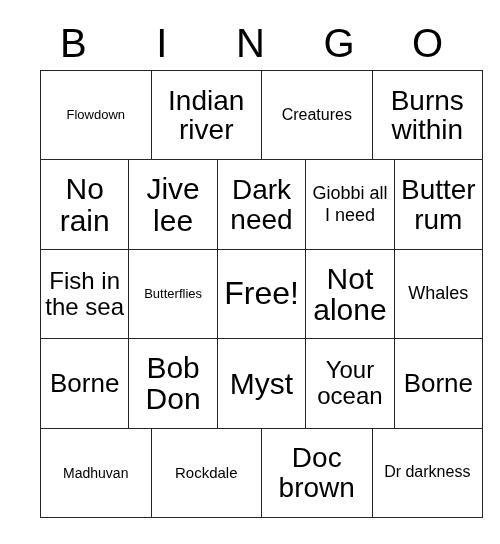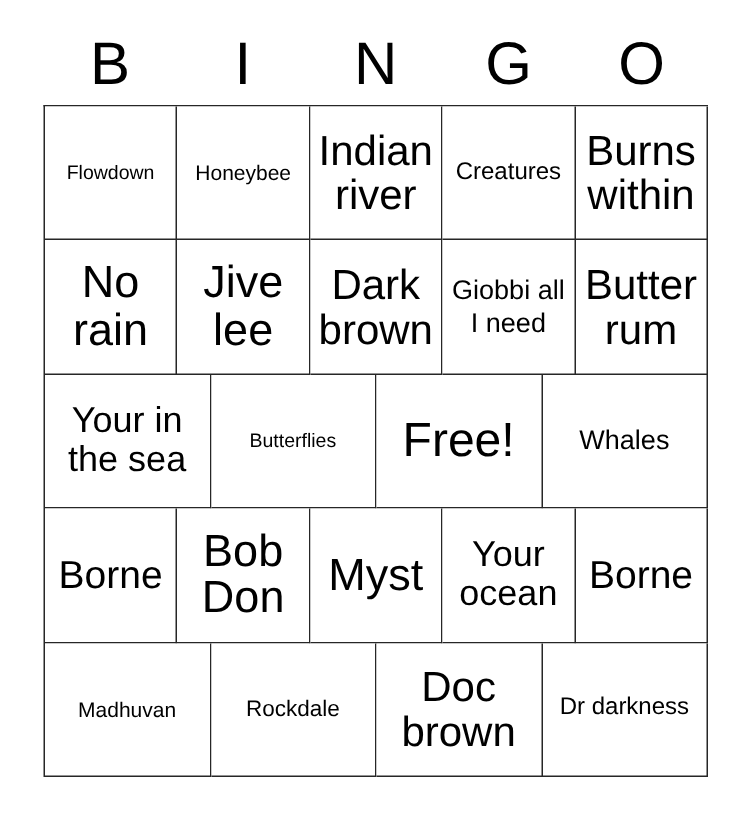--- a/index.html
+++ b/index.html
@@ -41,21 +41,21 @@
     font-size: 40px;
     line-height: 1;
     font-weight: 400;
     color: #000000;
     letter-spacing: 0;
   }
 
   
   #bingo-grid {
     position: absolute;
-    left: 29px;
+    left: 40px;
     top: 70px;
     width: 443px;
     height: 448px;
     box-sizing: border-box;
     border-top: 1px solid #262626;
     border-left: 1px solid #262626;
     display: flex;
     flex-direction: column;
   }
   .bingo-row {
@@ -123,60 +123,60 @@
     </div>
   </div>
 
   <div id="bingo-grid" style="border-color: rgb(38, 38, 38);">
 
     <div class="bingo-row">
       <div class="bingo-cell" style="border-color: rgb(38, 38, 38);">
         <span class="cell-text fs-xs">Flowdown</span>
       </div>
       <div class="bingo-cell" style="border-color: rgb(38, 38, 38);">
-        <span class="cell-text fs-sm">Honeybee</span>
-      </div>
-      <div class="bingo-cell" style="border-color: rgb(38, 38, 38);">
         <span class="cell-text fs-3xl">Indian river</span>
       </div>
       <div class="bingo-cell" style="border-color: rgb(38, 38, 38);">
         <span class="cell-text fs-md">Creatures</span>
       </div>
       <div class="bingo-cell" style="border-color: rgb(38, 38, 38);">
         <span class="cell-text fs-3xl">Burns within</span>
       </div>
     </div>
 
     <div class="bingo-row">
       <div class="bingo-cell" style="border-color: rgb(38, 38, 38);">
         <span class="cell-text fs-4xl">No rain</span>
       </div>
       <div class="bingo-cell" style="border-color: rgb(38, 38, 38);">
         <span class="cell-text fs-4xl">Jive lee</span>
       </div>
       <div class="bingo-cell" style="border-color: rgb(38, 38, 38);">
-        <span class="cell-text fs-3xl">Dark brown</span>
+        <span class="cell-text fs-3xl">Dark need</span>
       </div>
       <div class="bingo-cell" style="border-color: rgb(38, 38, 38);">
         <span class="cell-text fs-mdp">Giobbi all I need</span>
       </div>
       <div class="bingo-cell" style="border-color: rgb(38, 38, 38); justify-content: flex-end;">
         <span class="cell-text fs-3xl">Butter rum</span>
       </div>
     </div>
 
     <div class="bingo-row">
       <div class="bingo-cell" style="border-color: rgb(38, 38, 38);">
-        <span class="cell-text fs-xl">Your in the sea</span>
+        <span class="cell-text fs-xl">Fish in the sea</span>
       </div>
       <div class="bingo-cell" style="border-color: rgb(38, 38, 38);">
         <span class="cell-text fs-xs">Butterflies</span>
       </div>
       <div class="bingo-cell" style="border-color: rgb(38, 38, 38);">
         <span class="cell-text fs-5xl">Free!</span>
+      </div>
+      <div class="bingo-cell" style="border-color: rgb(38, 38, 38);">
+        <span class="cell-text fs-4xl">Not alone</span>
       </div>
       <div class="bingo-cell" style="border-color: rgb(38, 38, 38);">
         <span class="cell-text fs-mdp">Whales</span>
       </div>
     </div>
 
     <div class="bingo-row">
       <div class="bingo-cell" style="border-color: rgb(38, 38, 38);">
         <span class="cell-text fs-2xl">Borne</span>
       </div>

